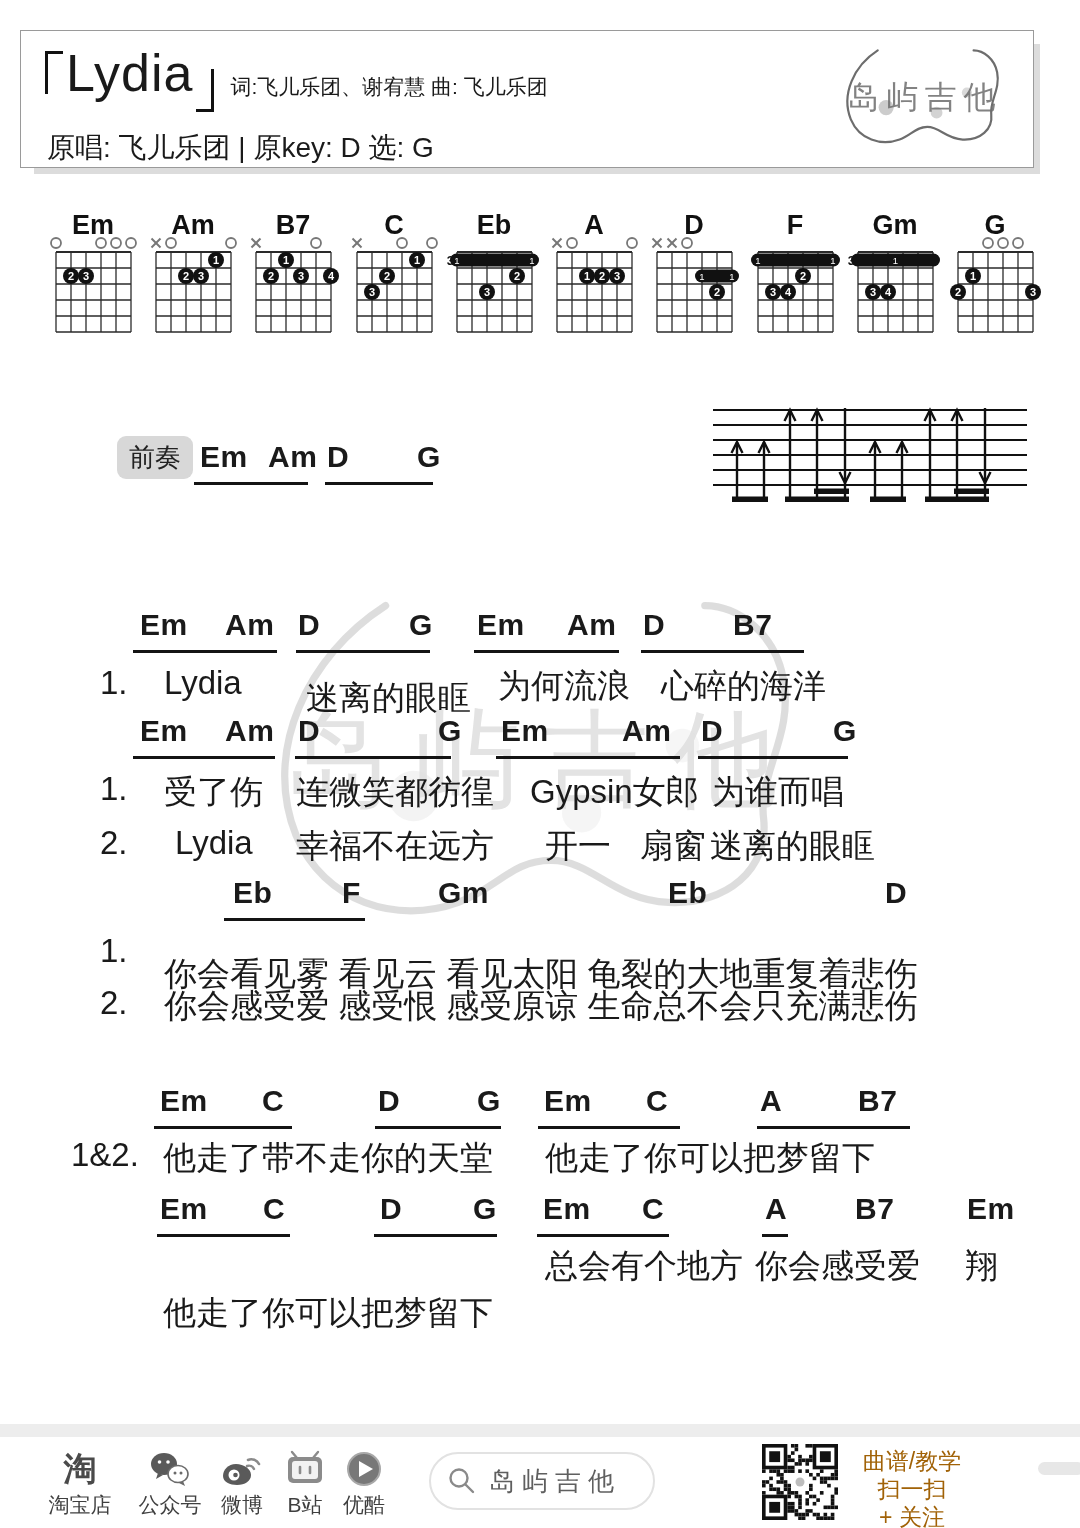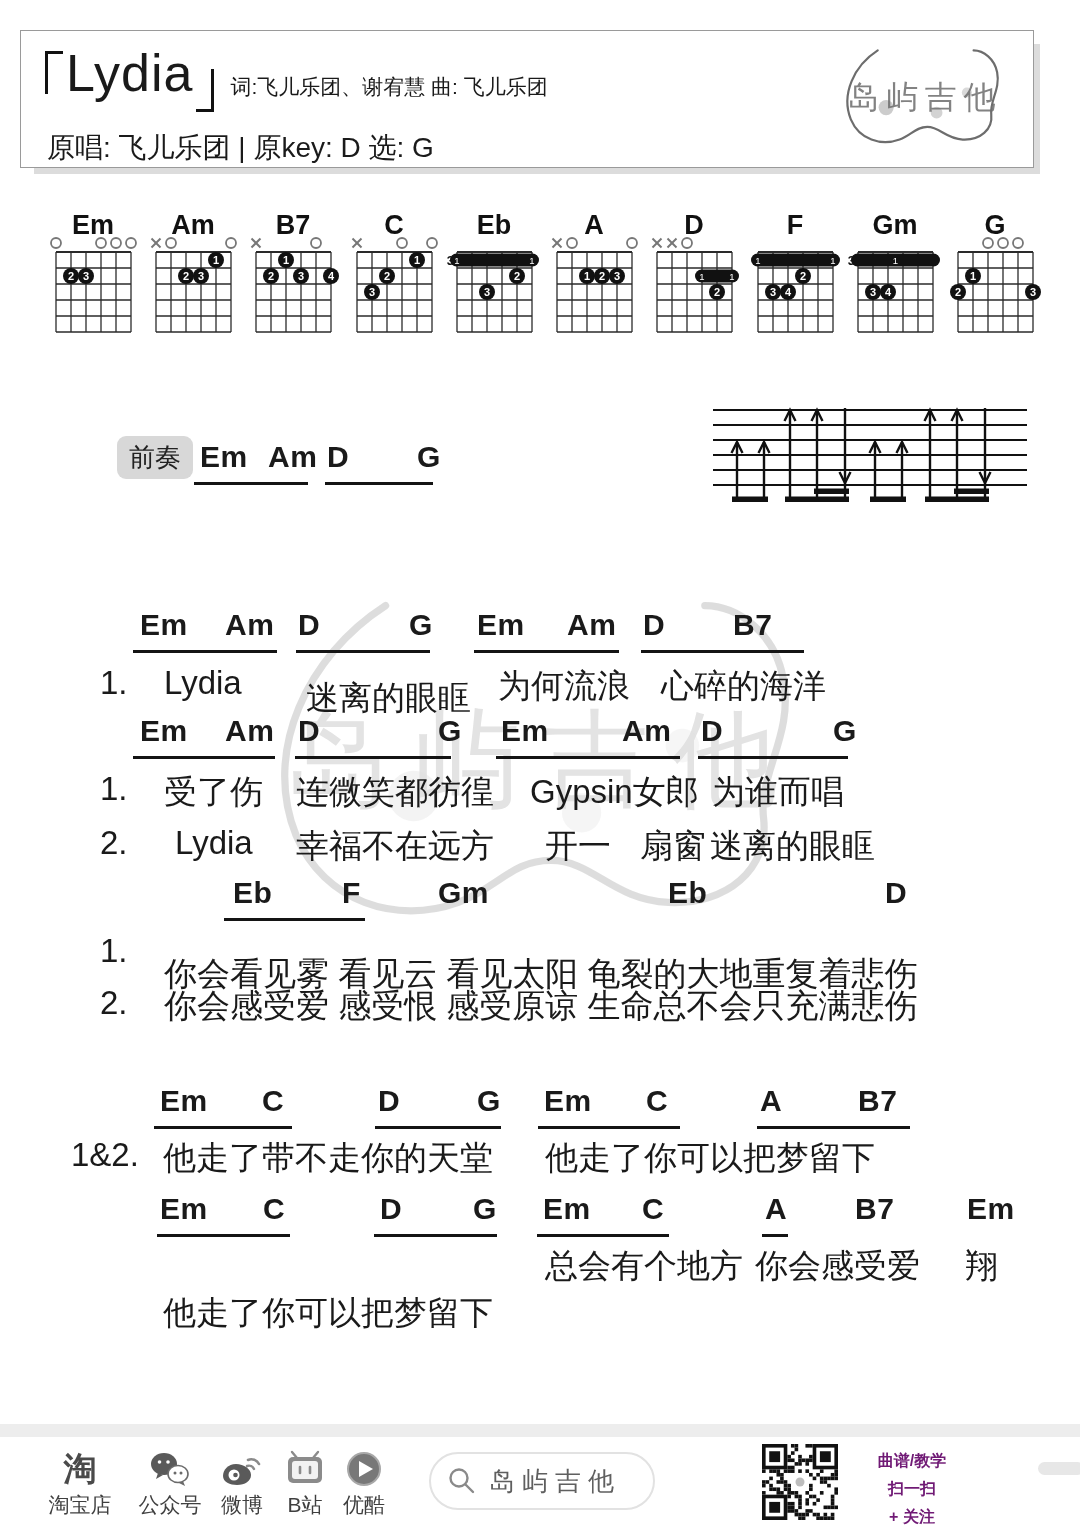--- a/index.html
+++ b/index.html
@@ -39,21 +39,21 @@
   .social { position:absolute; top:1448px; width:76px; text-align:center; }
   .social .ic { height:42px; display:flex; align-items:center; justify-content:center; }
   .social .lbl { font-size:21px; color:#3f3f3f; margin-top:1px; }
   .tao-glyph { font-size:33px; font-weight:700; color:#4a4a4a; }
   .search-pill { position:absolute; left:429px; top:1452px; width:222px; height:54px;
                  border:2px solid #e2e2e2; border-radius:29px; background:#fff;
                  display:flex; align-items:center; }
   .search-pill .txt { font-size:26px; color:#5f5f5f; letter-spacing:7px; margin-left:12px; }
   .qr-wrap { position:absolute; left:762px; top:1444px; }
   .qr-text { position:absolute; left:852px; top:1447px; width:120px; text-align:center; }
-  .qr-text div { font-size:16px; line-height:28px; color:#701a75;font-weight:bold; }
+  .qr-text div { font-size:23px; line-height:28px; color:#a16207; }
   .right-dash { position:absolute; left:1038px; top:1462px; width:46px; height:13px;
                 background:#e7e7e7; border-radius:7px; }
 </style>
 </head>
 <body>
 
 <div class="page">
 
   <svg width="0" height="0" style="position:absolute">
     <defs>

